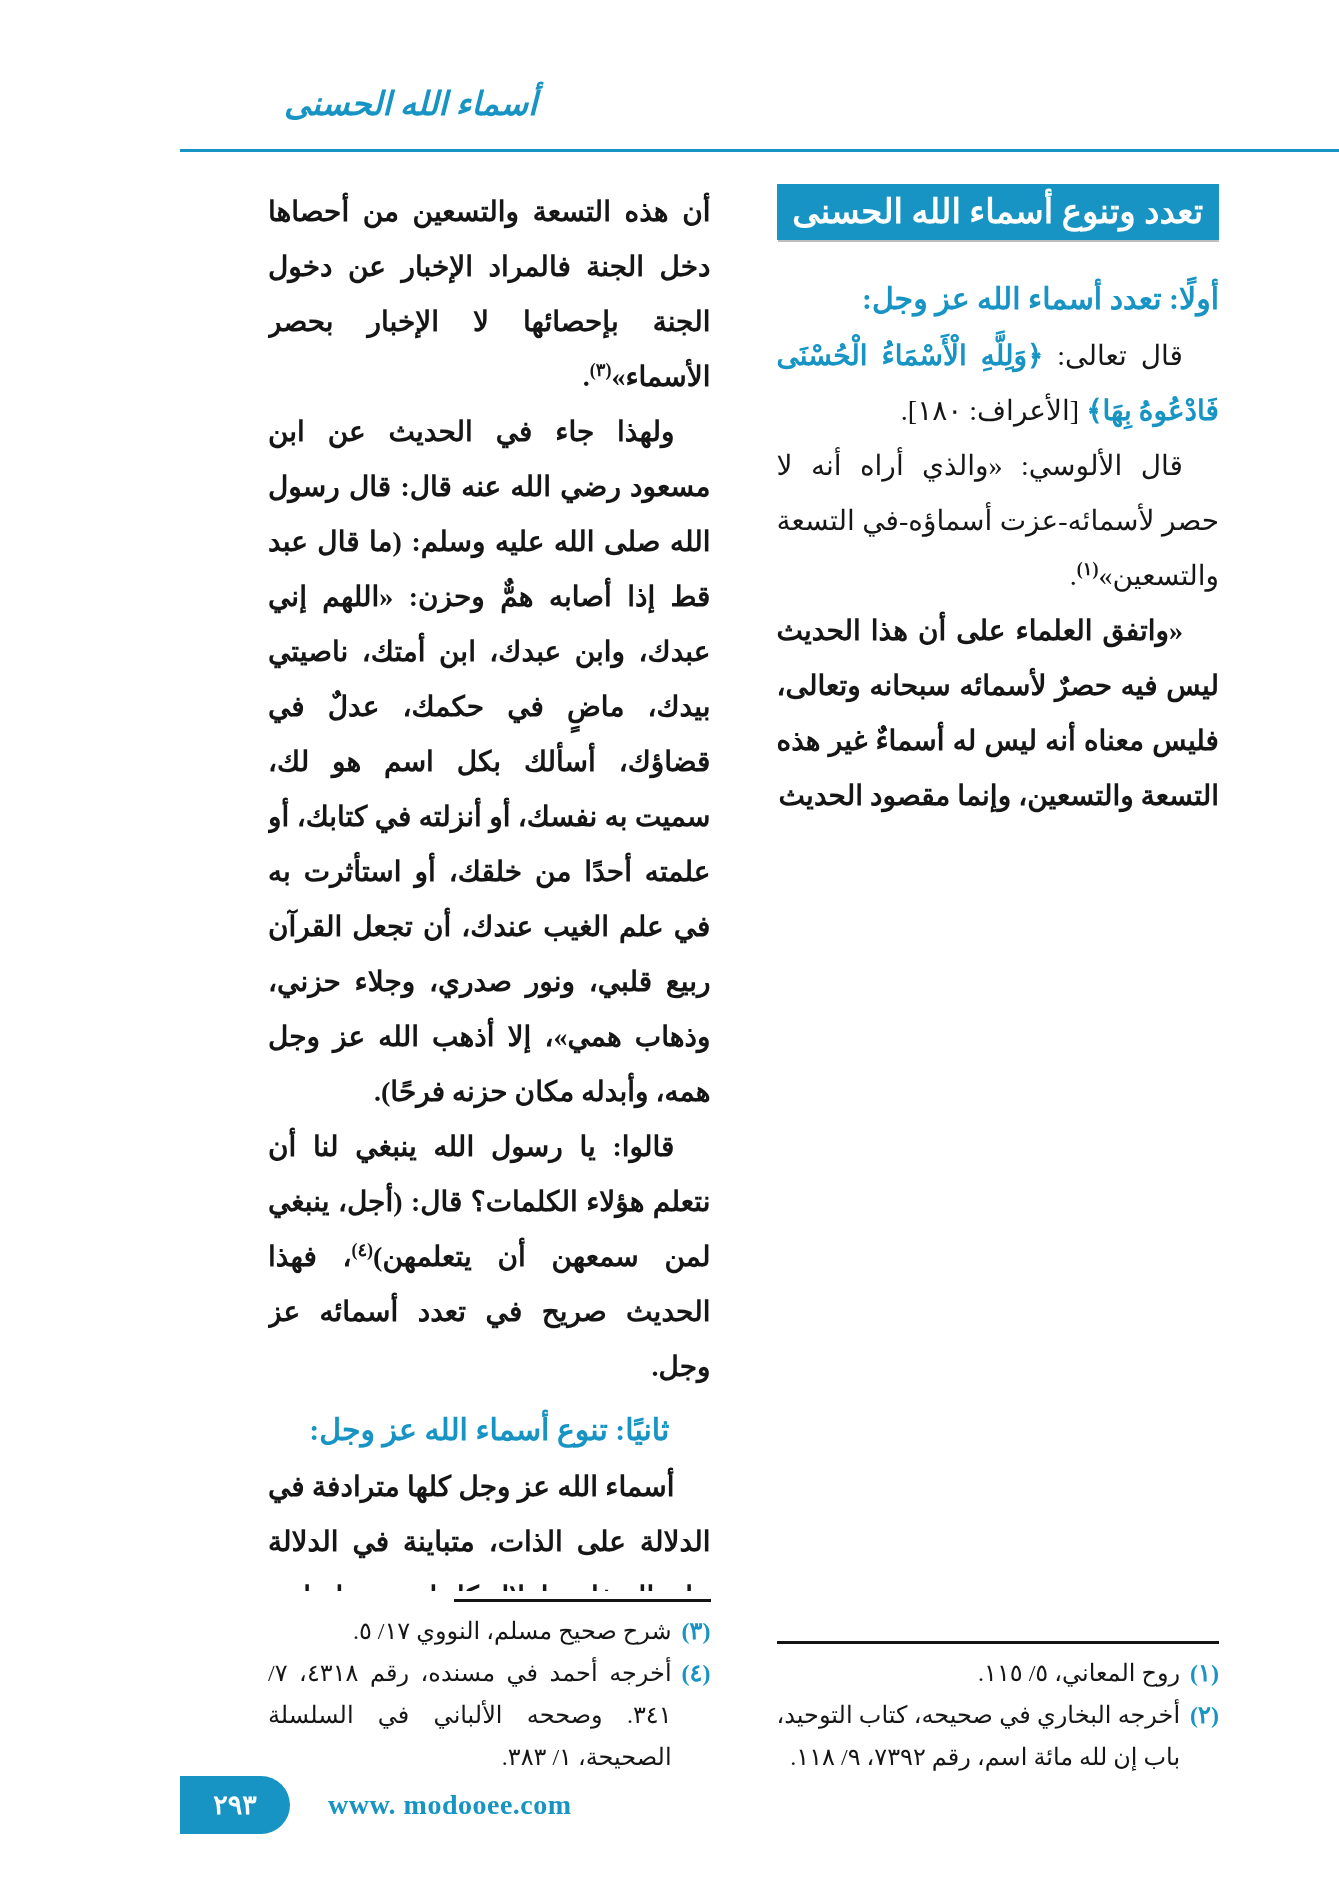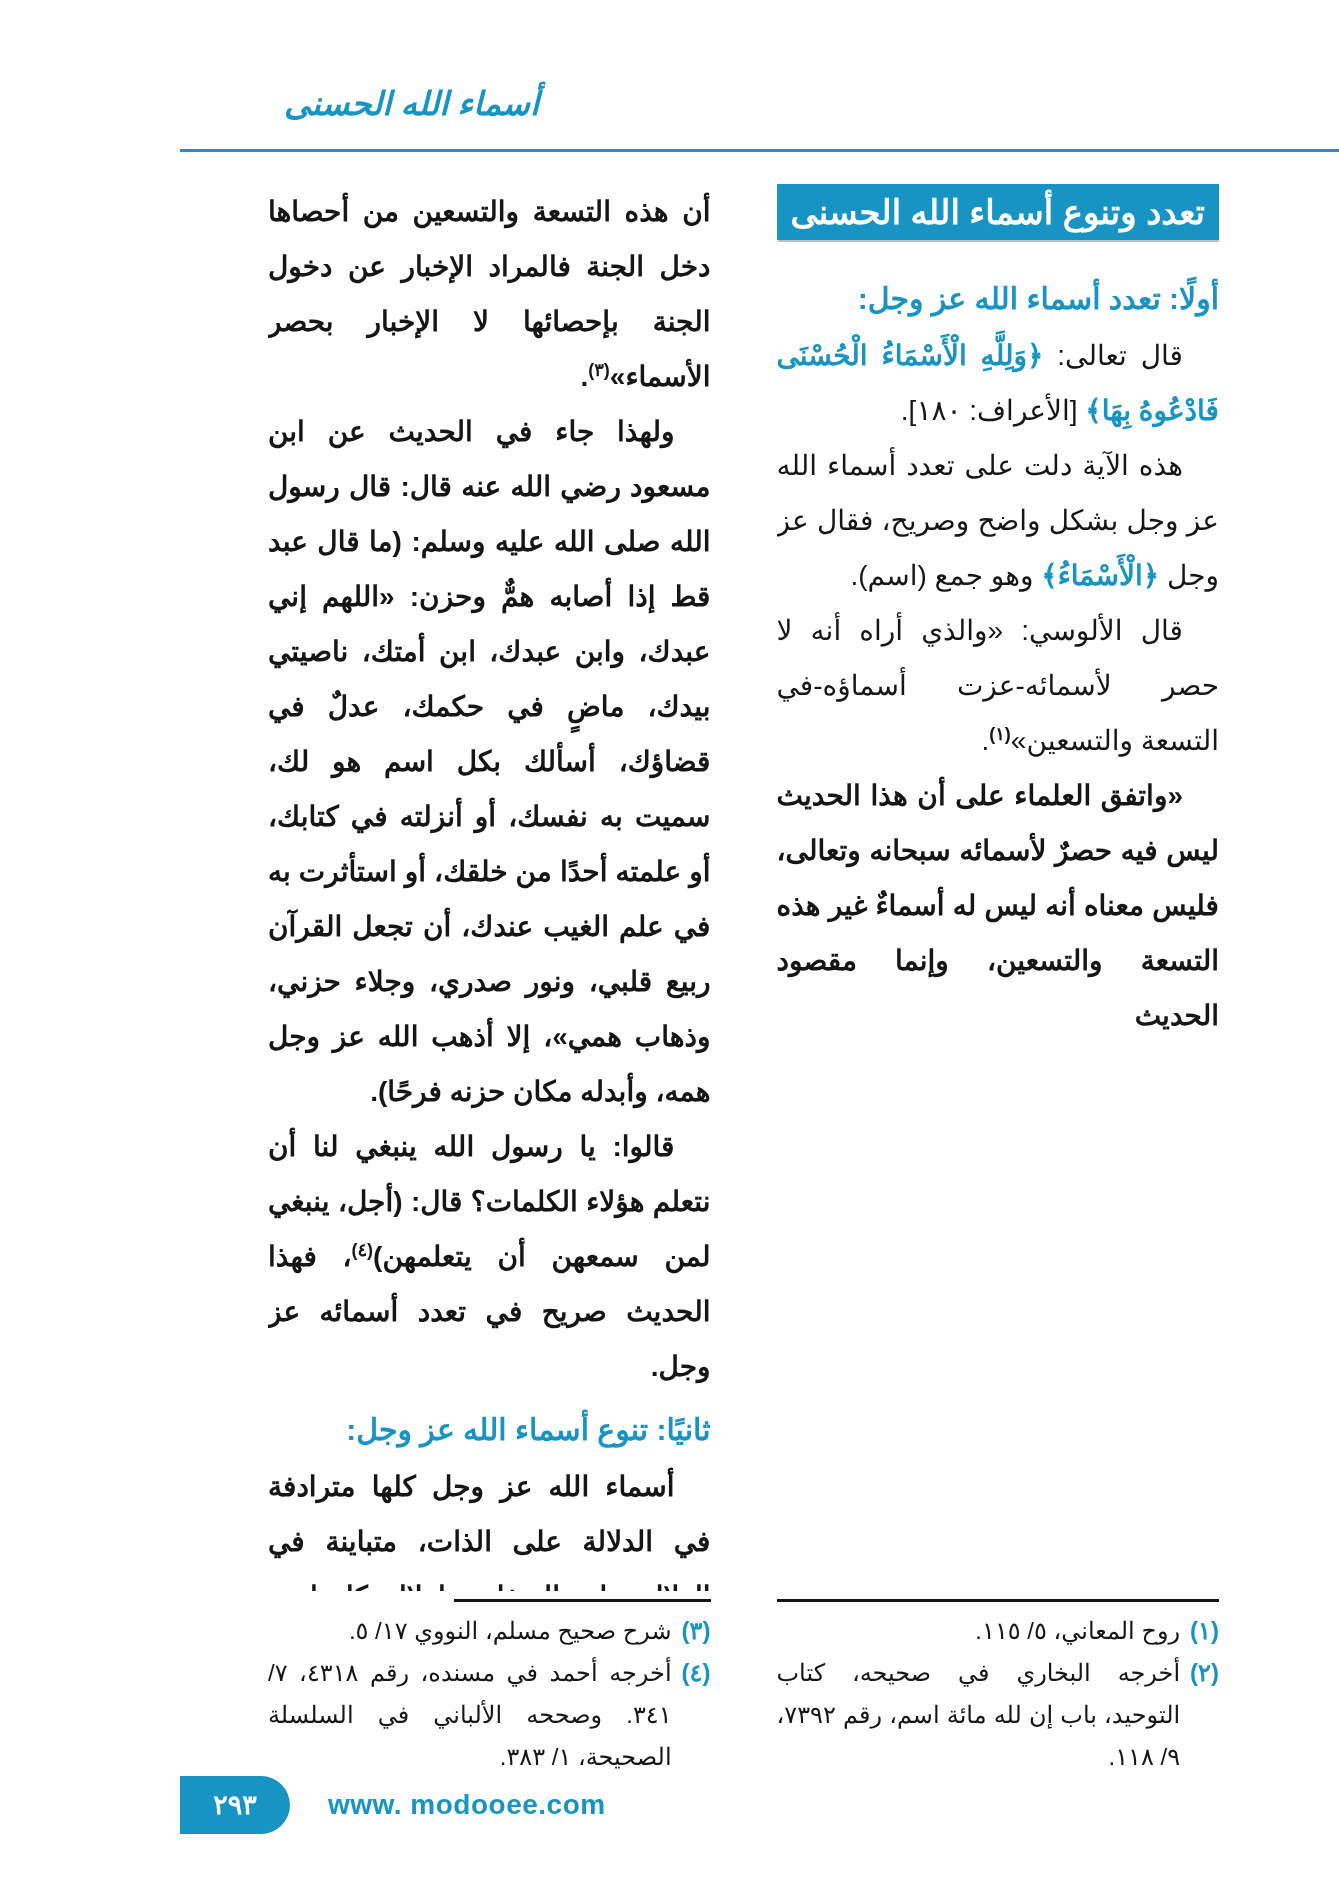--- a/index.html
+++ b/index.html
@@ -5,21 +5,21 @@
   html, body { margin: 0; padding: 0; }
   body { background: #ffffff; }
 
   .page {
     position: relative;
     width: 1159px;
     height: 1890px;
     background: #ffffff;
     overflow: hidden;
     direction: rtl;
-    font-family: Liberation Sans, sans-serif;
+    font-family: Liberation Serif, serif;
     color: #161616;
   }
 
   
   .header-title {
     position: absolute;
     top: 84px;
     left: 104px;
     color: var(--accent);
     font-size: 33px;
@@ -73,21 +73,21 @@
   }
   .para.indent { text-indent: 36px; }
   .para.bold   { font-weight: bold; }
   .para.heading {
     color: var(--accent);
     font-weight: bold;
     font-size: 30px;
     margin: 8px 0 2px;
     text-align: right;
   }
-  .para.heading.center { text-indent: 0; }
+  .para.heading.center { text-align: center; text-indent: 0; }
 
   .seg-quran {
     color: var(--accent);
     font-weight: bold;
   }
   .seg-ref {
     font-size: 18px;
     vertical-align: 10px;
     line-height: 0;
     font-weight: bold;
@@ -161,21 +161,20 @@
 
   <div class="header-rule"></div>
 
   <div class="columns">
 
     <div class="col" id="col-right">
       <div class="section-box">تعدد وتنوع أسماء الله الحسنى</div>
       <div class="paras">
           <div class="para heading"><span class="seg seg-heading">أولًا: تعدد أسماء الله عز وجل:</span></div>
           <div class="para indent"><span class="seg seg-normal">قال تعالى: </span><span class="seg seg-quran">﴿وَلِلَّهِ الْأَسْمَاءُ الْحُسْنَى فَادْعُوهُ بِهَا﴾</span><span class="seg seg-normal"> [الأعراف: ١٨٠].</span></div>
-          <div class="para indent"><span class="seg seg-normal">هذه الآية دلت على تعدد أسماء الله عز وجل بشكل واضح وصريح، فقال عز وجل </span><span class="seg seg-quran">﴿الْأَسْمَاءُ﴾</span><span class="seg seg-normal"> وهو جمع (اسم).</span></div>
           <div class="para indent"><span class="seg seg-normal">قال الألوسي: «والذي أراه أنه لا حصر لأسمائه-عزت أسماؤه-في التسعة والتسعين»</span><span class="seg seg-ref">(١)</span><span class="seg seg-normal">.</span></div>
           <div class="para bold indent"><span class="seg seg-normal">«واتفق العلماء على أن هذا الحديث ليس فيه حصرٌ لأسمائه سبحانه وتعالى، فليس معناه أنه ليس له أسماءٌ غير هذه التسعة والتسعين، وإنما مقصود الحديث</span></div>
         </div>
       <div class="footnotes">
         <div class="fn-rule"></div>
       <div class="footnote">
             <span class="fn-num">(١)</span>
             <span class="fn-text">روح المعاني، ٥/ ١١٥.</span>
           </div>
           <div class="footnote">

